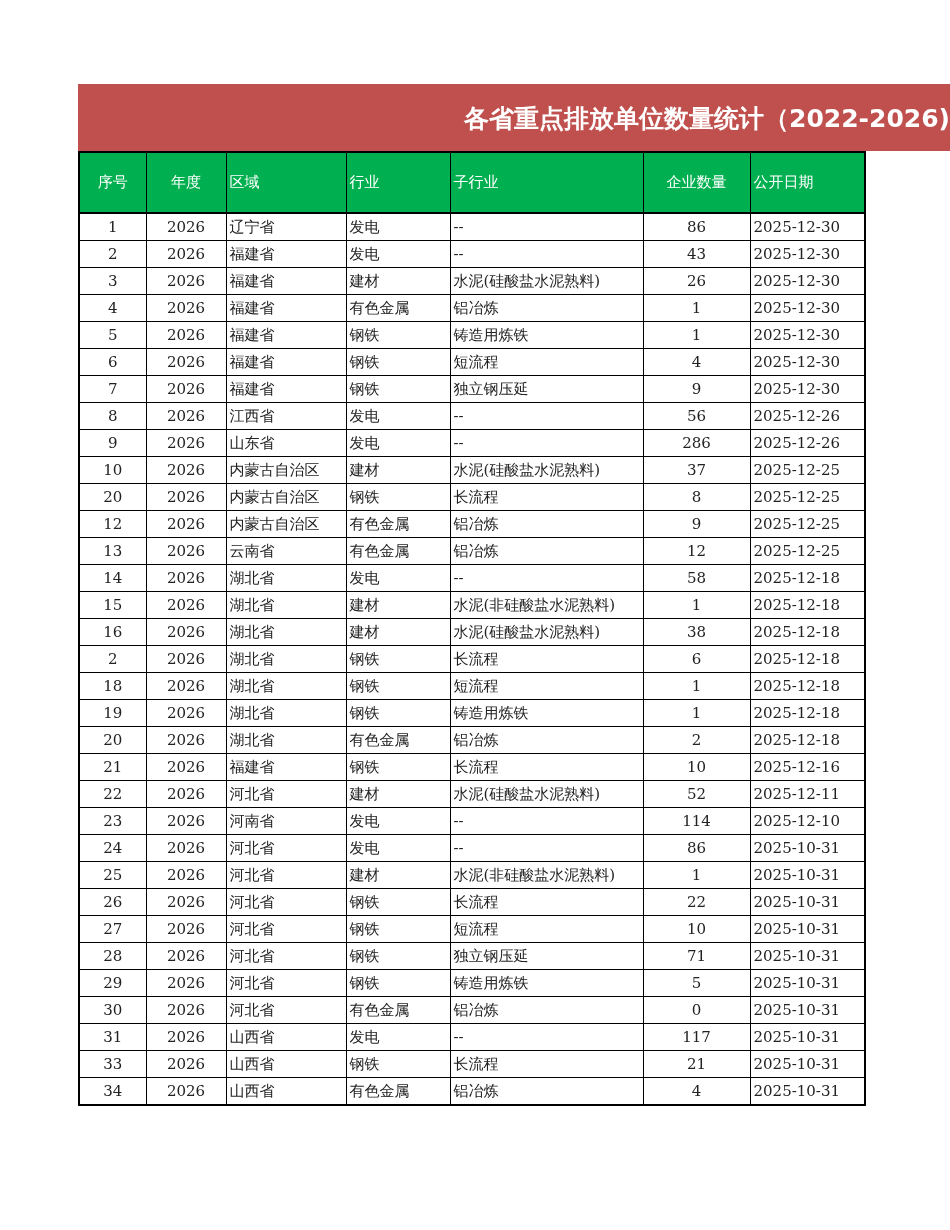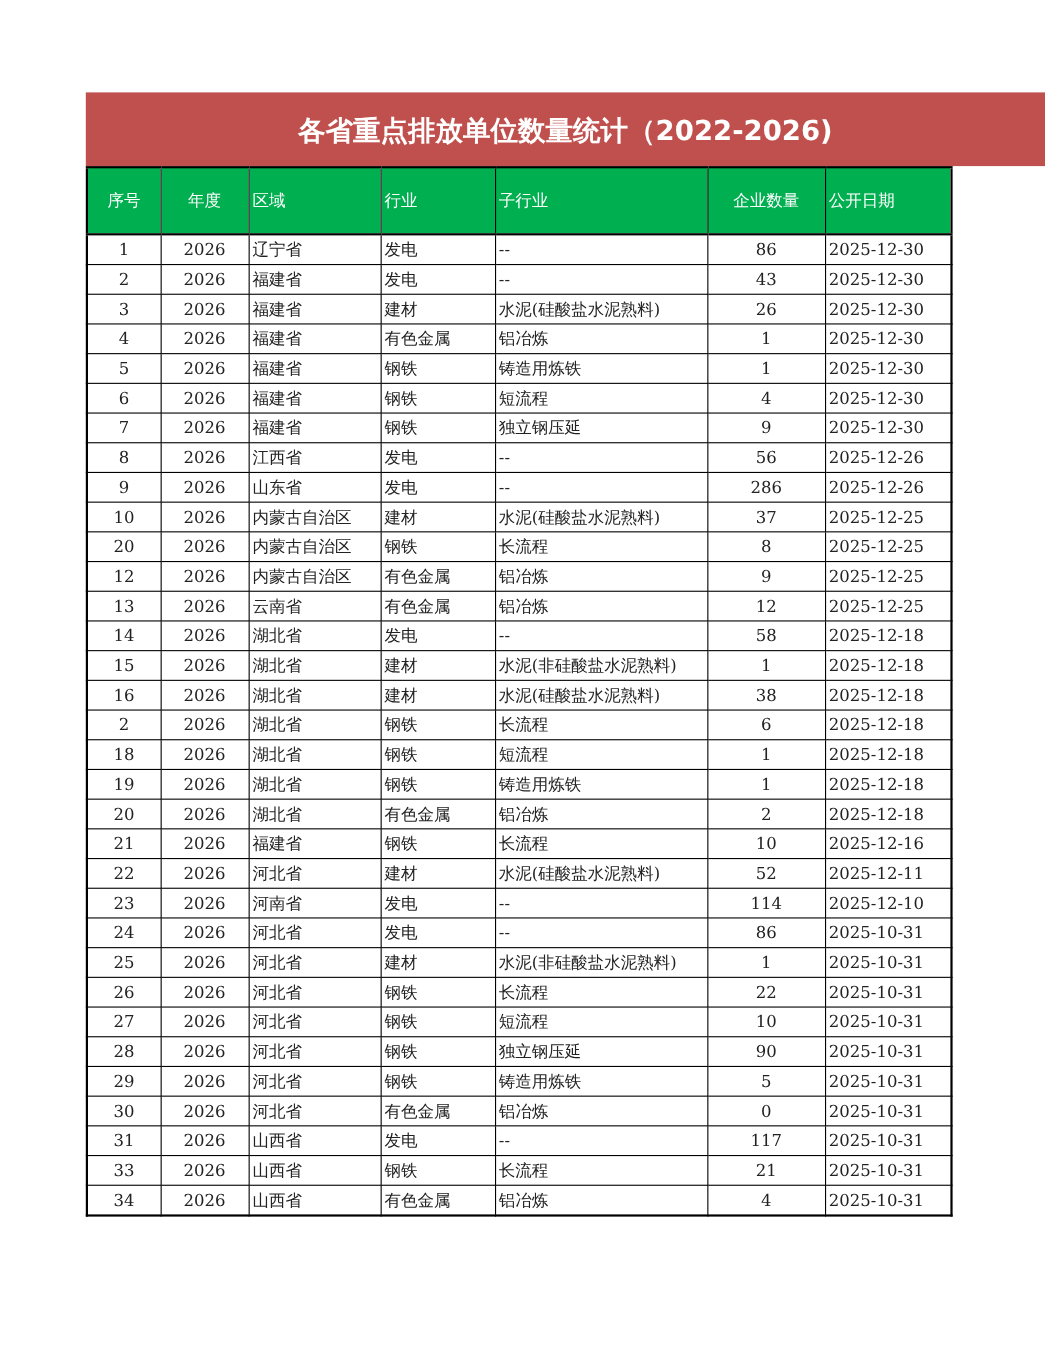--- a/index.html
+++ b/index.html
@@ -2,21 +2,21 @@
 <html><head>
 <meta charset="utf-8">
 <style>
   html, body { margin: 0; padding: 0; }
   body {
     width: 950px; height: 1230px; background: #ffffff; position: relative; overflow: hidden;
     font-family: "DejaVu Serif", "Liberation Serif", serif;
   }
   .banner {
     position: absolute; left: 78px; top: 84px; width: 872px; height: 67px;
-    background: #c0504d; display: flex; align-items: center; justify-content: center;
+    background: #c0504d; display: flex; align-items: center; justify-content: flex-end;
   }
   .banner-title {
     color: #ffffff; font-family: "DejaVu Sans", "Liberation Sans", sans-serif;
     font-weight: bold; font-size: 25px; letter-spacing: 0px; padding-top: 2px;
   }
   table.grid {
     position: absolute; left: 78px; top: 151px;
     border-collapse: collapse; table-layout: fixed;
     border-left: 2px solid #000; border-right: 2px solid #000; border-bottom: 2px solid #000;
   }
@@ -311,21 +311,21 @@
         <td class="left">短流程</td>
         <td class="center">10</td>
         <td class="left">2025-10-31</td>
       </tr>
       <tr>
         <td class="center">28</td>
         <td class="center">2026</td>
         <td class="left">河北省</td>
         <td class="left">钢铁</td>
         <td class="left">独立钢压延</td>
-        <td class="center">90</td>
+        <td class="center">71</td>
         <td class="left">2025-10-31</td>
       </tr>
       <tr>
         <td class="center">29</td>
         <td class="center">2026</td>
         <td class="left">河北省</td>
         <td class="left">钢铁</td>
         <td class="left">铸造用炼铁</td>
         <td class="center">5</td>
         <td class="left">2025-10-31</td>

